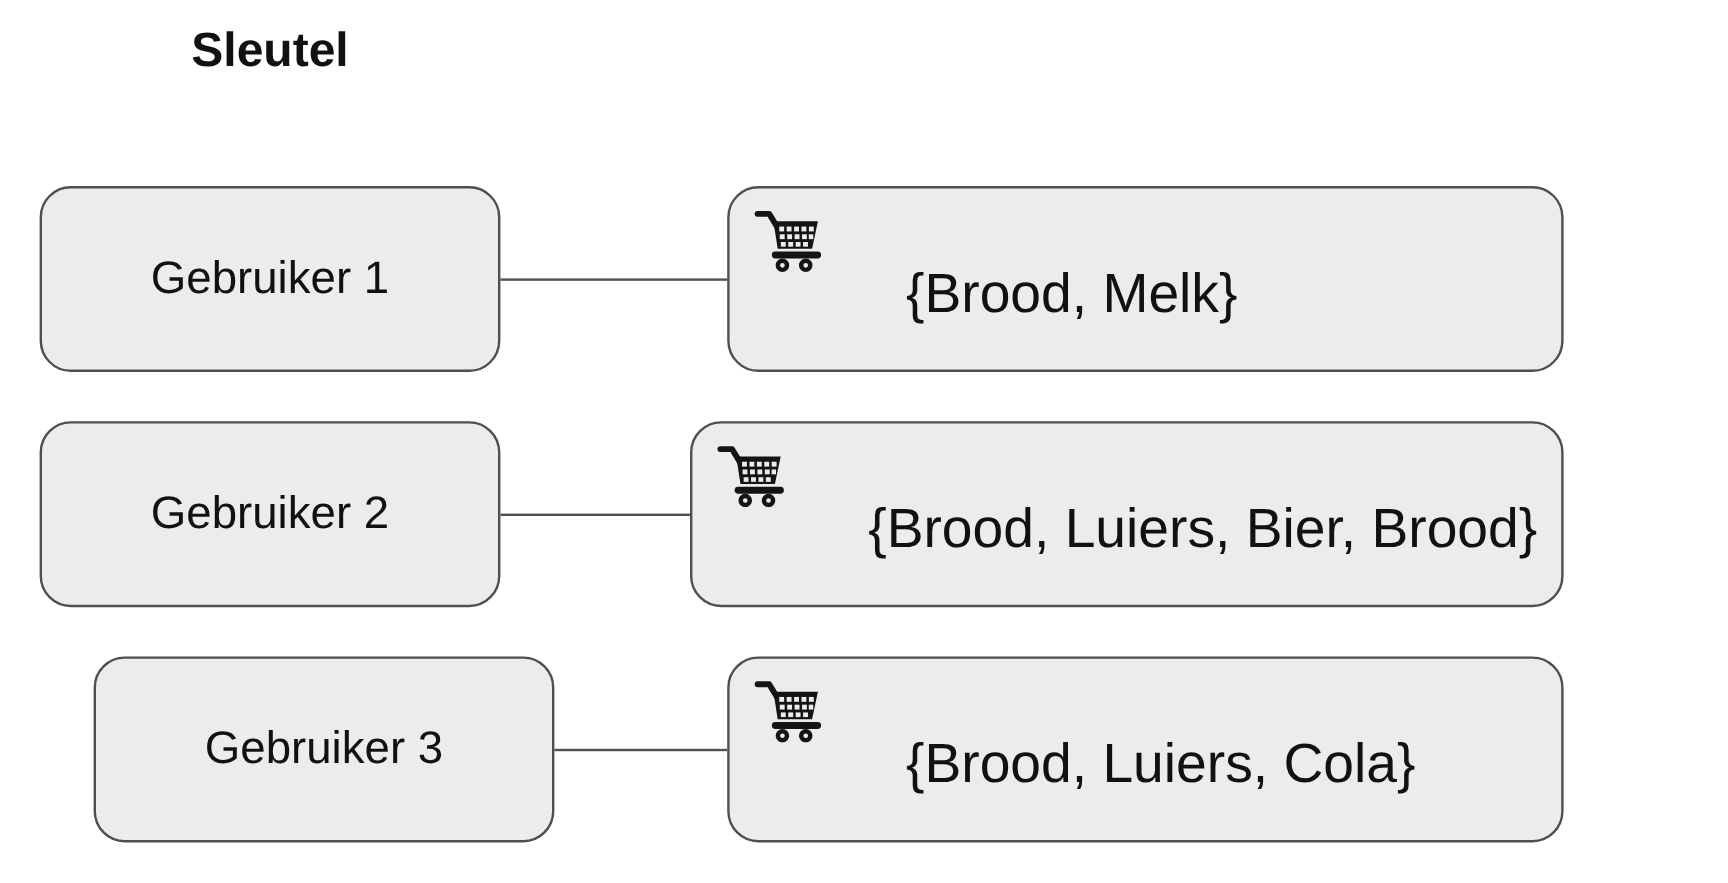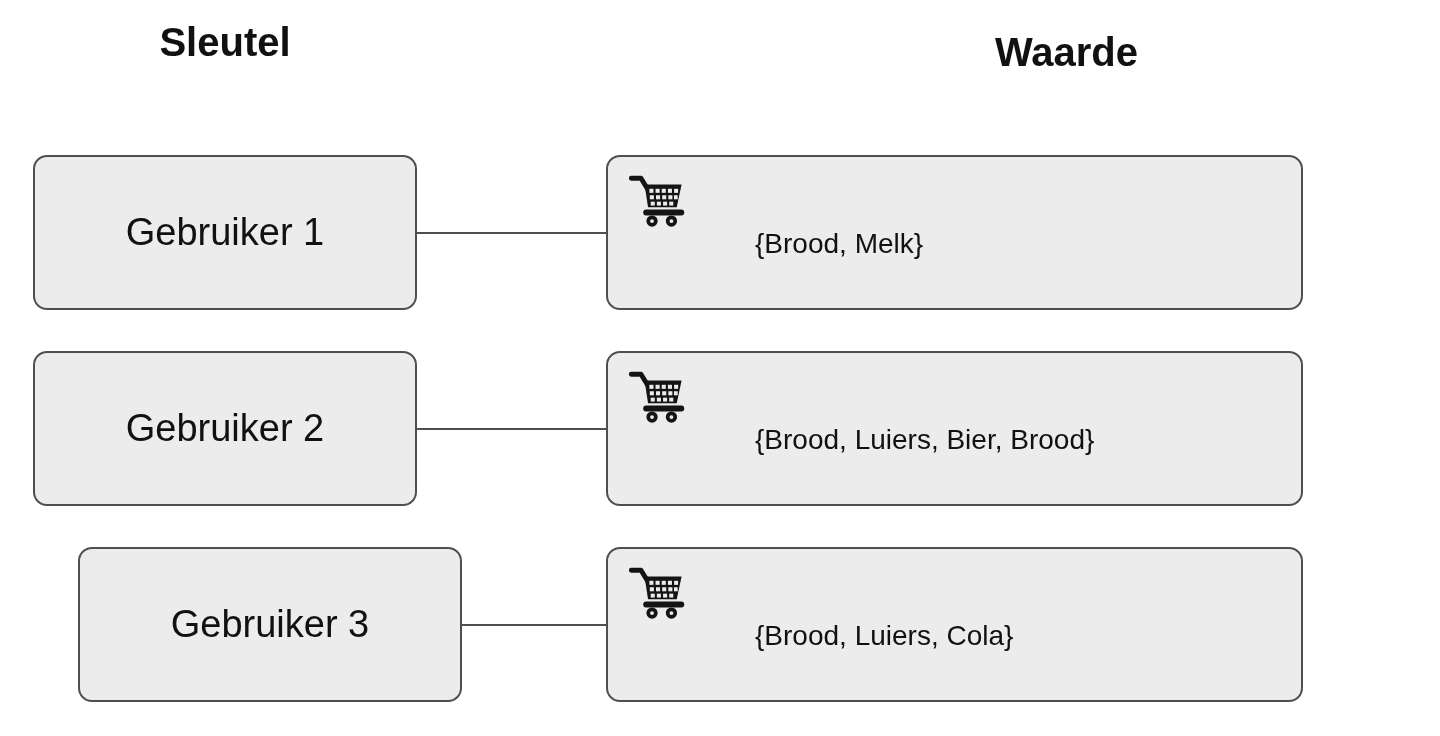--- a/index.html
+++ b/index.html
@@ -29,21 +29,21 @@
     display: flex;
     align-items: stretch;
   }
   .row-1 { top: 155px; }
   .row-2 { top: 351px; justify-content: center; }
   .row-3 { top: 547px; padding-left: 45px; }
 
   .key-box, .value-box {
     background: var(--box-fill, #ececec);
     border: 2px solid var(--box-border, #4f4f4f);
-    border-radius: 14px;
+    border-radius: 26px;
     box-sizing: border-box;
   }
   .key-box {
     flex: 0 0 384px;
     display: flex; align-items: center; justify-content: center;
   }
   .key-label { font-size: 38px; }
 
   .connector {
     flex: 1 1 auto;
@@ -51,21 +51,21 @@
     height: 0;
     border-top: 2px solid var(--connector, #4f4f4f);
   }
 
   .value-box {
     flex: 0 0 697px;
     position: relative;
     display: flex; align-items: center;
     padding: 22px 20px 0 147px;
   }
-  .value-label { font-size: 28px; white-space: nowrap; }
+  .value-label { font-size: 46px; white-space: nowrap; }
 
   .cart {
     position: absolute;
     left: 18px; top: 13px;
     width: 60px; height: 57px;
   }
   .defs-svg { position: absolute; width: 0; height: 0; }
 </style>
 </head>
 <body>
@@ -94,21 +94,20 @@
       <rect x="19.5" y="44.6" width="46.5" height="6.6" rx="3.3" fill="#141414"></rect>
       <circle cx="29.5" cy="57.6" r="4.3" fill="none" stroke="#141414" stroke-width="4.2"></circle>
       <circle cx="51.5" cy="57.6" r="4.3" fill="none" stroke="#141414" stroke-width="4.2"></circle>
     </g>
   </defs>
 </svg>
 
 <div class="canvas">
 
   <div class="header key-header">Sleutel</div>
-  <div class="header value-header">Waarde</div>
 
   <div class="row row-1">
     <div class="key-box">
       <span class="key-label">Gebruiker 1</span>
     </div>
     <div class="connector"></div>
     <div class="value-box">
       <svg class="cart" viewBox="0 0 68 64">
         <use href="#cart-glyph"></use>
       </svg>

